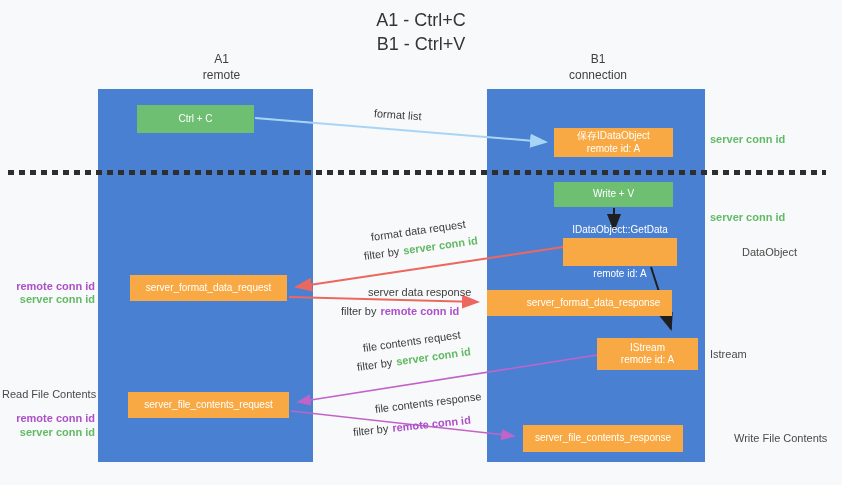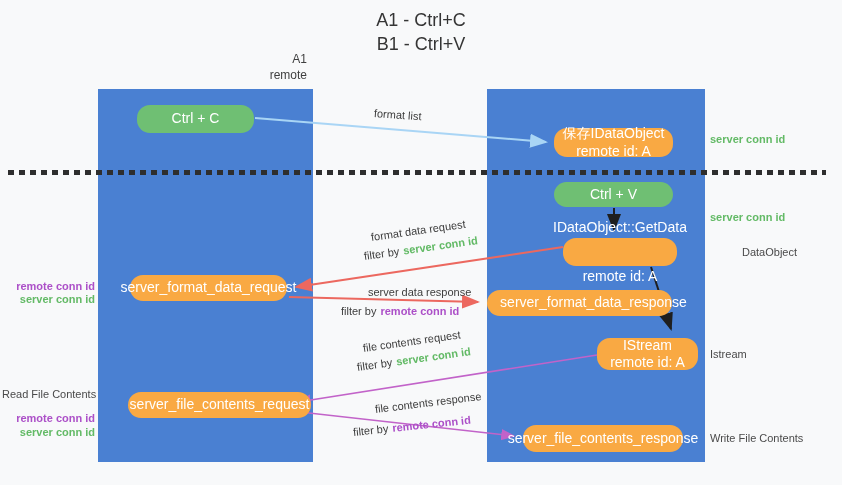--- a/index.html
+++ b/index.html
@@ -10,34 +10,34 @@
   }
   html,body{margin:0;padding:0;}
   body{font-family:"Liberation Sans","DejaVu Sans",sans-serif;background:#e8e8e8;}
   .canvas{position:relative;width:842px;height:485px;background:var(--page_bg);overflow:hidden;}
   .abs{position:absolute;}
   .title{left:0;top:8px;width:842px;text-align:center;font-size:18px;color:#353535;line-height:1.35;}
   .lane{background:var(--lane_blue);}
   .lane-a{left:98px;top:89px;width:215px;height:373px;}
   .lane-b{left:487px;top:89px;width:218px;height:373px;}
   .lane-head{width:215px;text-align:center;font-size:12px;color:#3f3f3f;line-height:1.3;}
-  .head-a{left:92px;top:52px;text-align:right;}
+  .head-a{left:114px;top:52px;}
   .head-b{left:489px;top:52px;width:218px;}
   .node{display:flex;flex-direction:column;align-items:center;justify-content:center;
-        color:#fff;font-size:14px;line-height:1.25;text-align:center;border-radius:13px;}
+        color:#fff;font-size:10px;line-height:1.25;text-align:center;}
   .green{background:var(--box_green);}
   .orange{background:var(--box_orange);align-items:center;}
   .n-ctrlc{left:137px;top:105px;width:117px;height:28px;}
   .n-save{left:554px;top:128px;width:119px;height:29px;}
   .n-ctrlv{left:554px;top:182px;width:119px;height:25px;}
   .n-getdata{left:563px;top:238px;width:114px;height:28px;gap:32px;}
   .n-freq{left:130px;top:275px;width:157px;height:26px;}
   .n-fresp{left:487px;top:290px;width:157px;height:26px;padding-left:28px;}
   .n-istream{left:597px;top:338px;width:101px;height:32px;}
-  .n-filereq{left:128px;top:392px;width:183px;height:26px;}
+  .n-filereq{left:128px;top:392px;width:161px;height:26px;}
   .n-fileresp{left:523px;top:425px;width:160px;height:27px;}
   .dotted{left:8px;top:170px;width:818px;height:5px;
           background:repeating-linear-gradient(90deg,#2e2e2e 0 6px,transparent 6px 11px);}
   .alabel{font-size:11px;color:#3d3d3d;white-space:nowrap;transform-origin:left center;}
   .g{color:var(--text_green);font-weight:bold;}
   .p{color:var(--text_purple);font-weight:bold;}
   .gray{color:var(--text_gray);font-weight:normal;}
   .sidelabel{font-size:11px;white-space:nowrap;}
   .leftcol{left:2px;width:93px;text-align:right;}
   .rightcol{left:710px;text-align:left;}
@@ -50,20 +50,24 @@
 <div class="canvas">
 
   <div class="abs title">
     <div>A1 - Ctrl+C</div>
     <div>B1 - Ctrl+V</div>
   </div>
 
   <div class="abs lane-head head-a">
     <div>A1</div>
     <div>remote</div>
+  </div>
+  <div class="abs lane-head head-b">
+    <div>B1</div>
+    <div>connection</div>
   </div>
 
   <div class="abs lane lane-a"></div>
   <div class="abs lane lane-b"></div>
 
   <div class="abs dotted"></div>
 
   <svg class="overlay" width="842" height="485" viewBox="0 0 842 485">
     <defs>
       <marker id="mBlue" markerWidth="9" markerHeight="8" refX="8" refY="3.5" orient="auto">
@@ -89,21 +93,21 @@
   </svg>
 
   <div class="abs node green n-ctrlc">
     <span>Ctrl + C</span>
   </div>
   <div class="abs node orange n-save">
     <span>保存IDataObject</span>
     <span>remote id: A</span>
   </div>
   <div class="abs node green n-ctrlv">
-    <span>Ctrl + V</span>
+    <span>Write + V</span>
   </div>
   <div class="abs node orange n-getdata">
     <span>IDataObject::GetData</span>
     <span>remote id: A</span>
   </div>
   <div class="abs node orange n-freq">
     <span>server_format_data_request</span>
   </div>
   <div class="abs node orange n-fresp">
     <span>server_format_data_response</span>
@@ -134,21 +138,21 @@
   </div>
   <div class="abs alabel" style="left:375px;top:403px;transform:rotate(-7deg);">file contents response</div>
   <div class="abs alabel" style="left:353px;top:426px;transform:rotate(-6deg);">
     <span class="pre">filter by</span><span class="p">remote conn id</span>
   </div>
 
   <div class="abs sidelabel rightcol g" style="top:133px;">server conn id</div>
   <div class="abs sidelabel rightcol g" style="top:211px;">server conn id</div>
   <div class="abs sidelabel rightcol gray" style="top:246px;padding-left:32px;">DataObject</div>
   <div class="abs sidelabel rightcol gray" style="top:348px;">Istream</div>
-  <div class="abs sidelabel rightcol gray" style="top:432px;">Write File Contents</div>
+  <div class="abs sidelabel rightcol gray" style="top:432px;margin-left:24px;">Write File Contents</div>
 
   <div class="abs sidelabel leftcol p" style="top:280px;">remote conn id</div>
   <div class="abs sidelabel leftcol g" style="top:293px;">server conn id</div>
   <div class="abs sidelabel leftcol gray" style="top:388px;">Read File Contents</div>
   <div class="abs sidelabel leftcol p" style="top:412px;">remote conn id</div>
   <div class="abs sidelabel leftcol g" style="top:426px;">server conn id</div>
 
 </div>
 
 </body></html>

